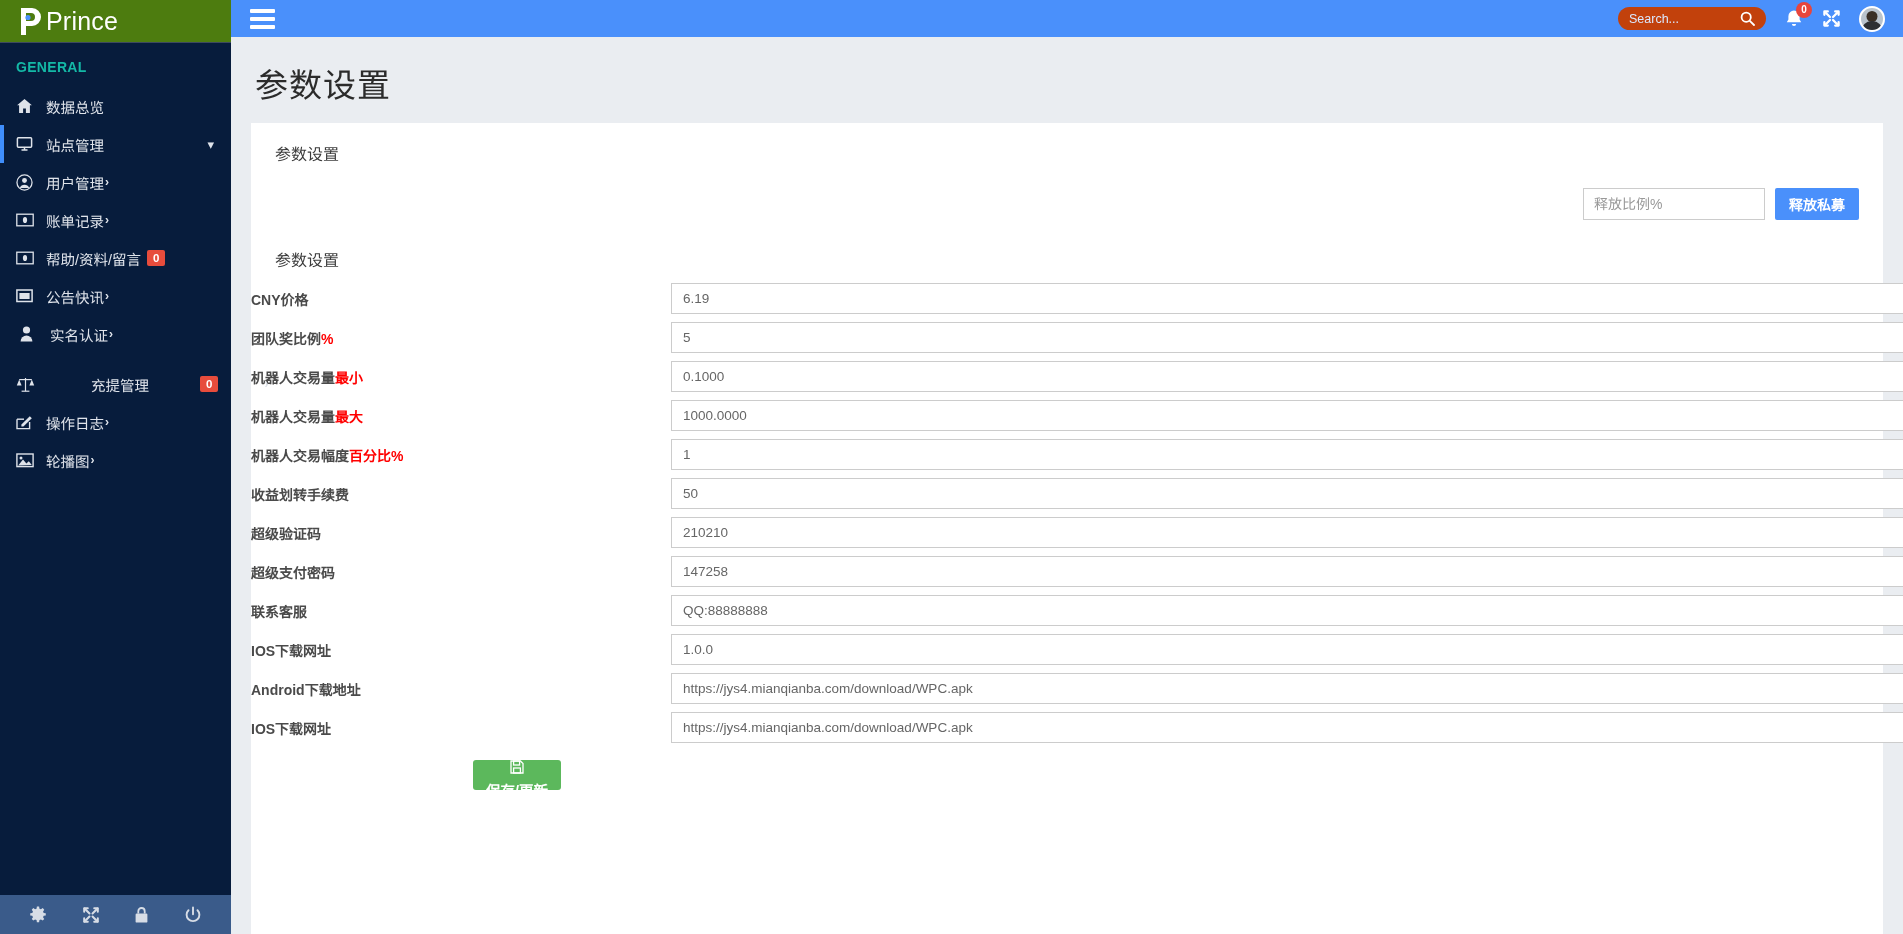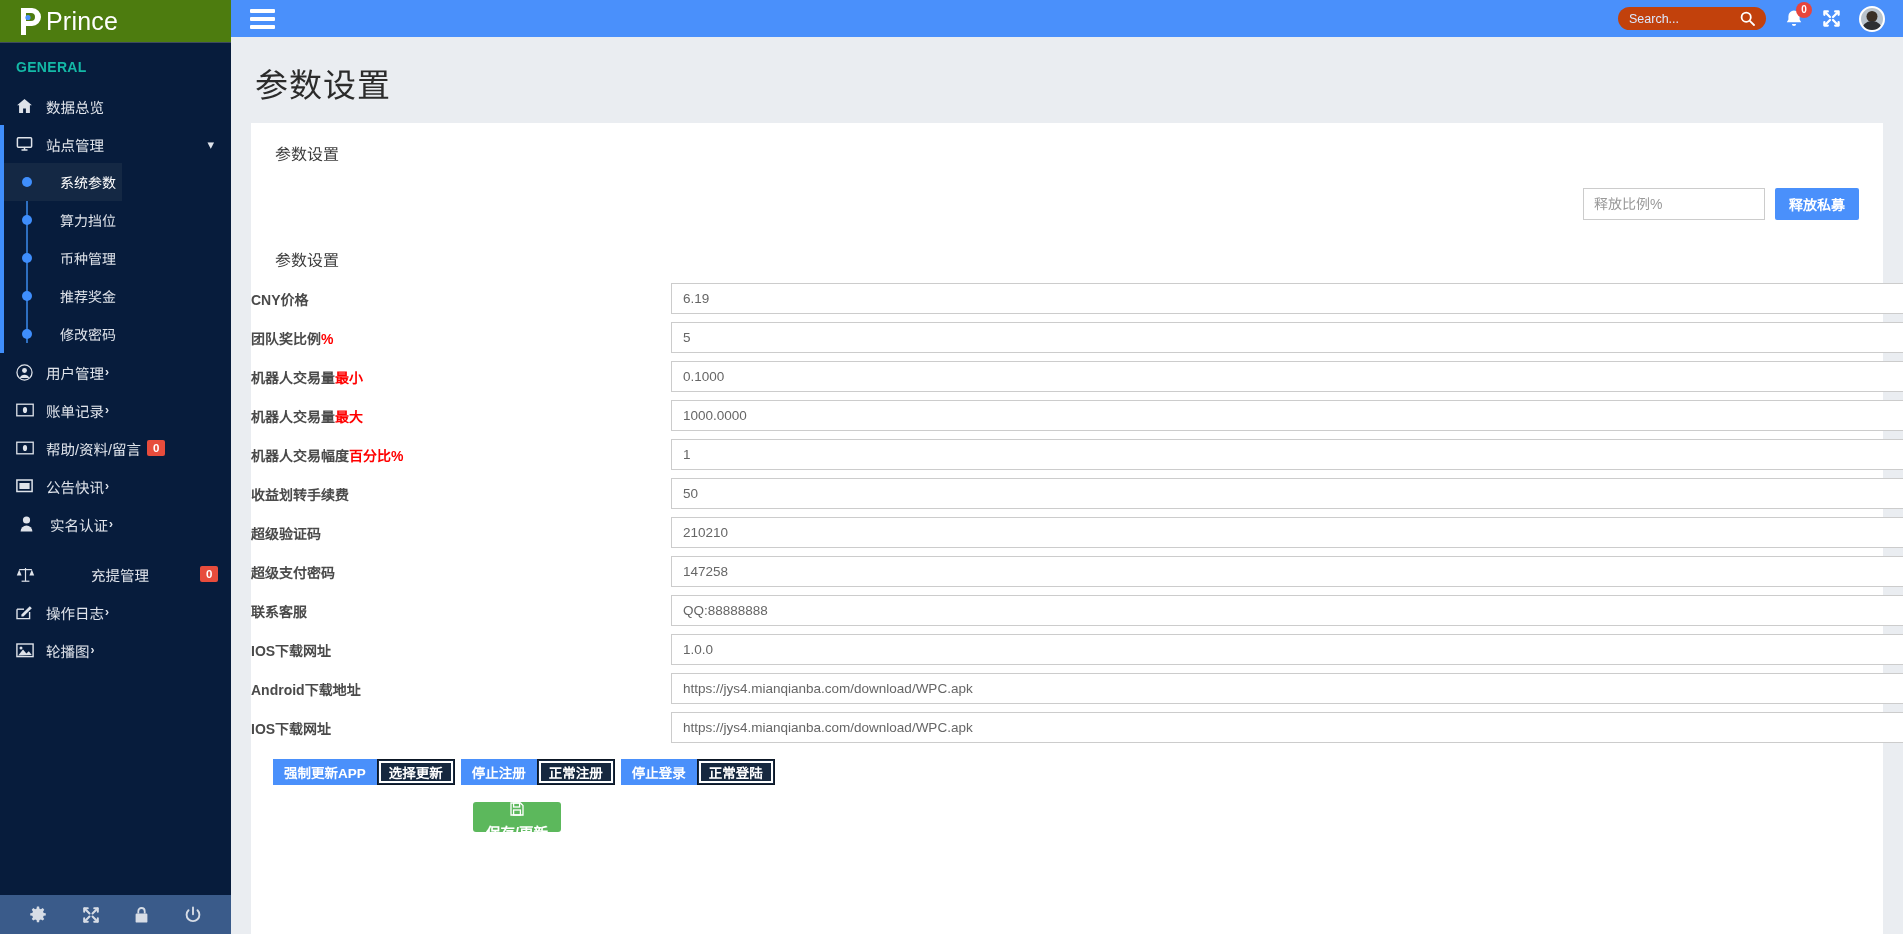--- a/index.html
+++ b/index.html
@@ -301,44 +301,20 @@
       <svg width="17" height="16" viewBox="0 0 16 16" fill="none" stroke="#dfe3ea" stroke-width="1.5">
         <rect x="0.9" y="1.8" width="14.2" height="9.4" rx="1"></rect>
         <line x1="5" y1="14" x2="11" y2="14"></line>
         <line x1="8" y1="11.2" x2="8" y2="14"></line>
       </svg>
     </span>
     <span class="nv-label">站点管理</span>
     <span class="chev-d">▾</span>
   </div>
 
-  <div class="submenu">
-    <div class="tl-line"></div>
-
-    <div class="sub-item active">
-      <span class="dot"></span>
-      <span class="sub-label">系统参数</span>
-    </div>
-    <div class="sub-item">
-      <span class="dot"></span>
-      <span class="sub-label">算力挡位</span>
-    </div>
-    <div class="sub-item">
-      <span class="dot"></span>
-      <span class="sub-label">币种管理</span>
-    </div>
-    <div class="sub-item">
-      <span class="dot"></span>
-      <span class="sub-label">推荐奖金</span>
-    </div>
-    <div class="sub-item">
-      <span class="dot"></span>
-      <span class="sub-label">修改密码</span>
-    </div>
-  </div>
 
   <div class="nav-item">
     <span class="nv-ico">
       <svg width="17" height="17" viewBox="0 0 16 16" fill="none" stroke="#dfe3ea" stroke-width="1.2">
         <circle cx="8" cy="8" r="7.1"></circle>
         <circle cx="8" cy="6.1" r="2.3" fill="#dfe3ea" stroke="none"></circle>
         <path d="M3.6 13.2 a4.7 4.7 0 0 1 8.8 0" fill="#dfe3ea" stroke="none"></path>
       </svg>
     </span>
     <span class="nv-label">用户管理</span>
@@ -555,34 +531,20 @@
         <div class="form-row">
           <div class="form-label"><span>Android下载地址</span></div>
           <input type="text" class="form-input" value="https://jys4.mianqianba.com/download/WPC.apk" style="">
         </div>
         <div class="form-row">
           <div class="form-label"><span>IOS下载网址</span></div>
           <input type="text" class="form-input" value="https://jys4.mianqianba.com/download/WPC.apk" style="">
         </div>
       </div>
 
-    <div class="btn-groups" id="btn-groups">
-        <div class="btn-group">
-          <button class="tog off">强制更新APP</button>
-          <button class="tog on">选择更新</button>
-        </div>
-        <div class="btn-group">
-          <button class="tog off">停止注册</button>
-          <button class="tog on">正常注册</button>
-        </div>
-        <div class="btn-group">
-          <button class="tog off">停止登录</button>
-          <button class="tog on">正常登陆</button>
-        </div>
-      </div>
 
     <div class="save-row">
       <button id="save-btn">
         <span class="fd">
           <svg width="14" height="14" viewBox="0 0 14 14" fill="none" stroke="#ffffff" stroke-width="1.3">
             <path d="M1 1 h9.4 L13 3.6 V13 H1 z"></path>
             <rect x="3.6" y="1" width="6" height="4"></rect>
             <rect x="3.6" y="8" width="6.8" height="5"></rect>
           </svg>
         </span>

